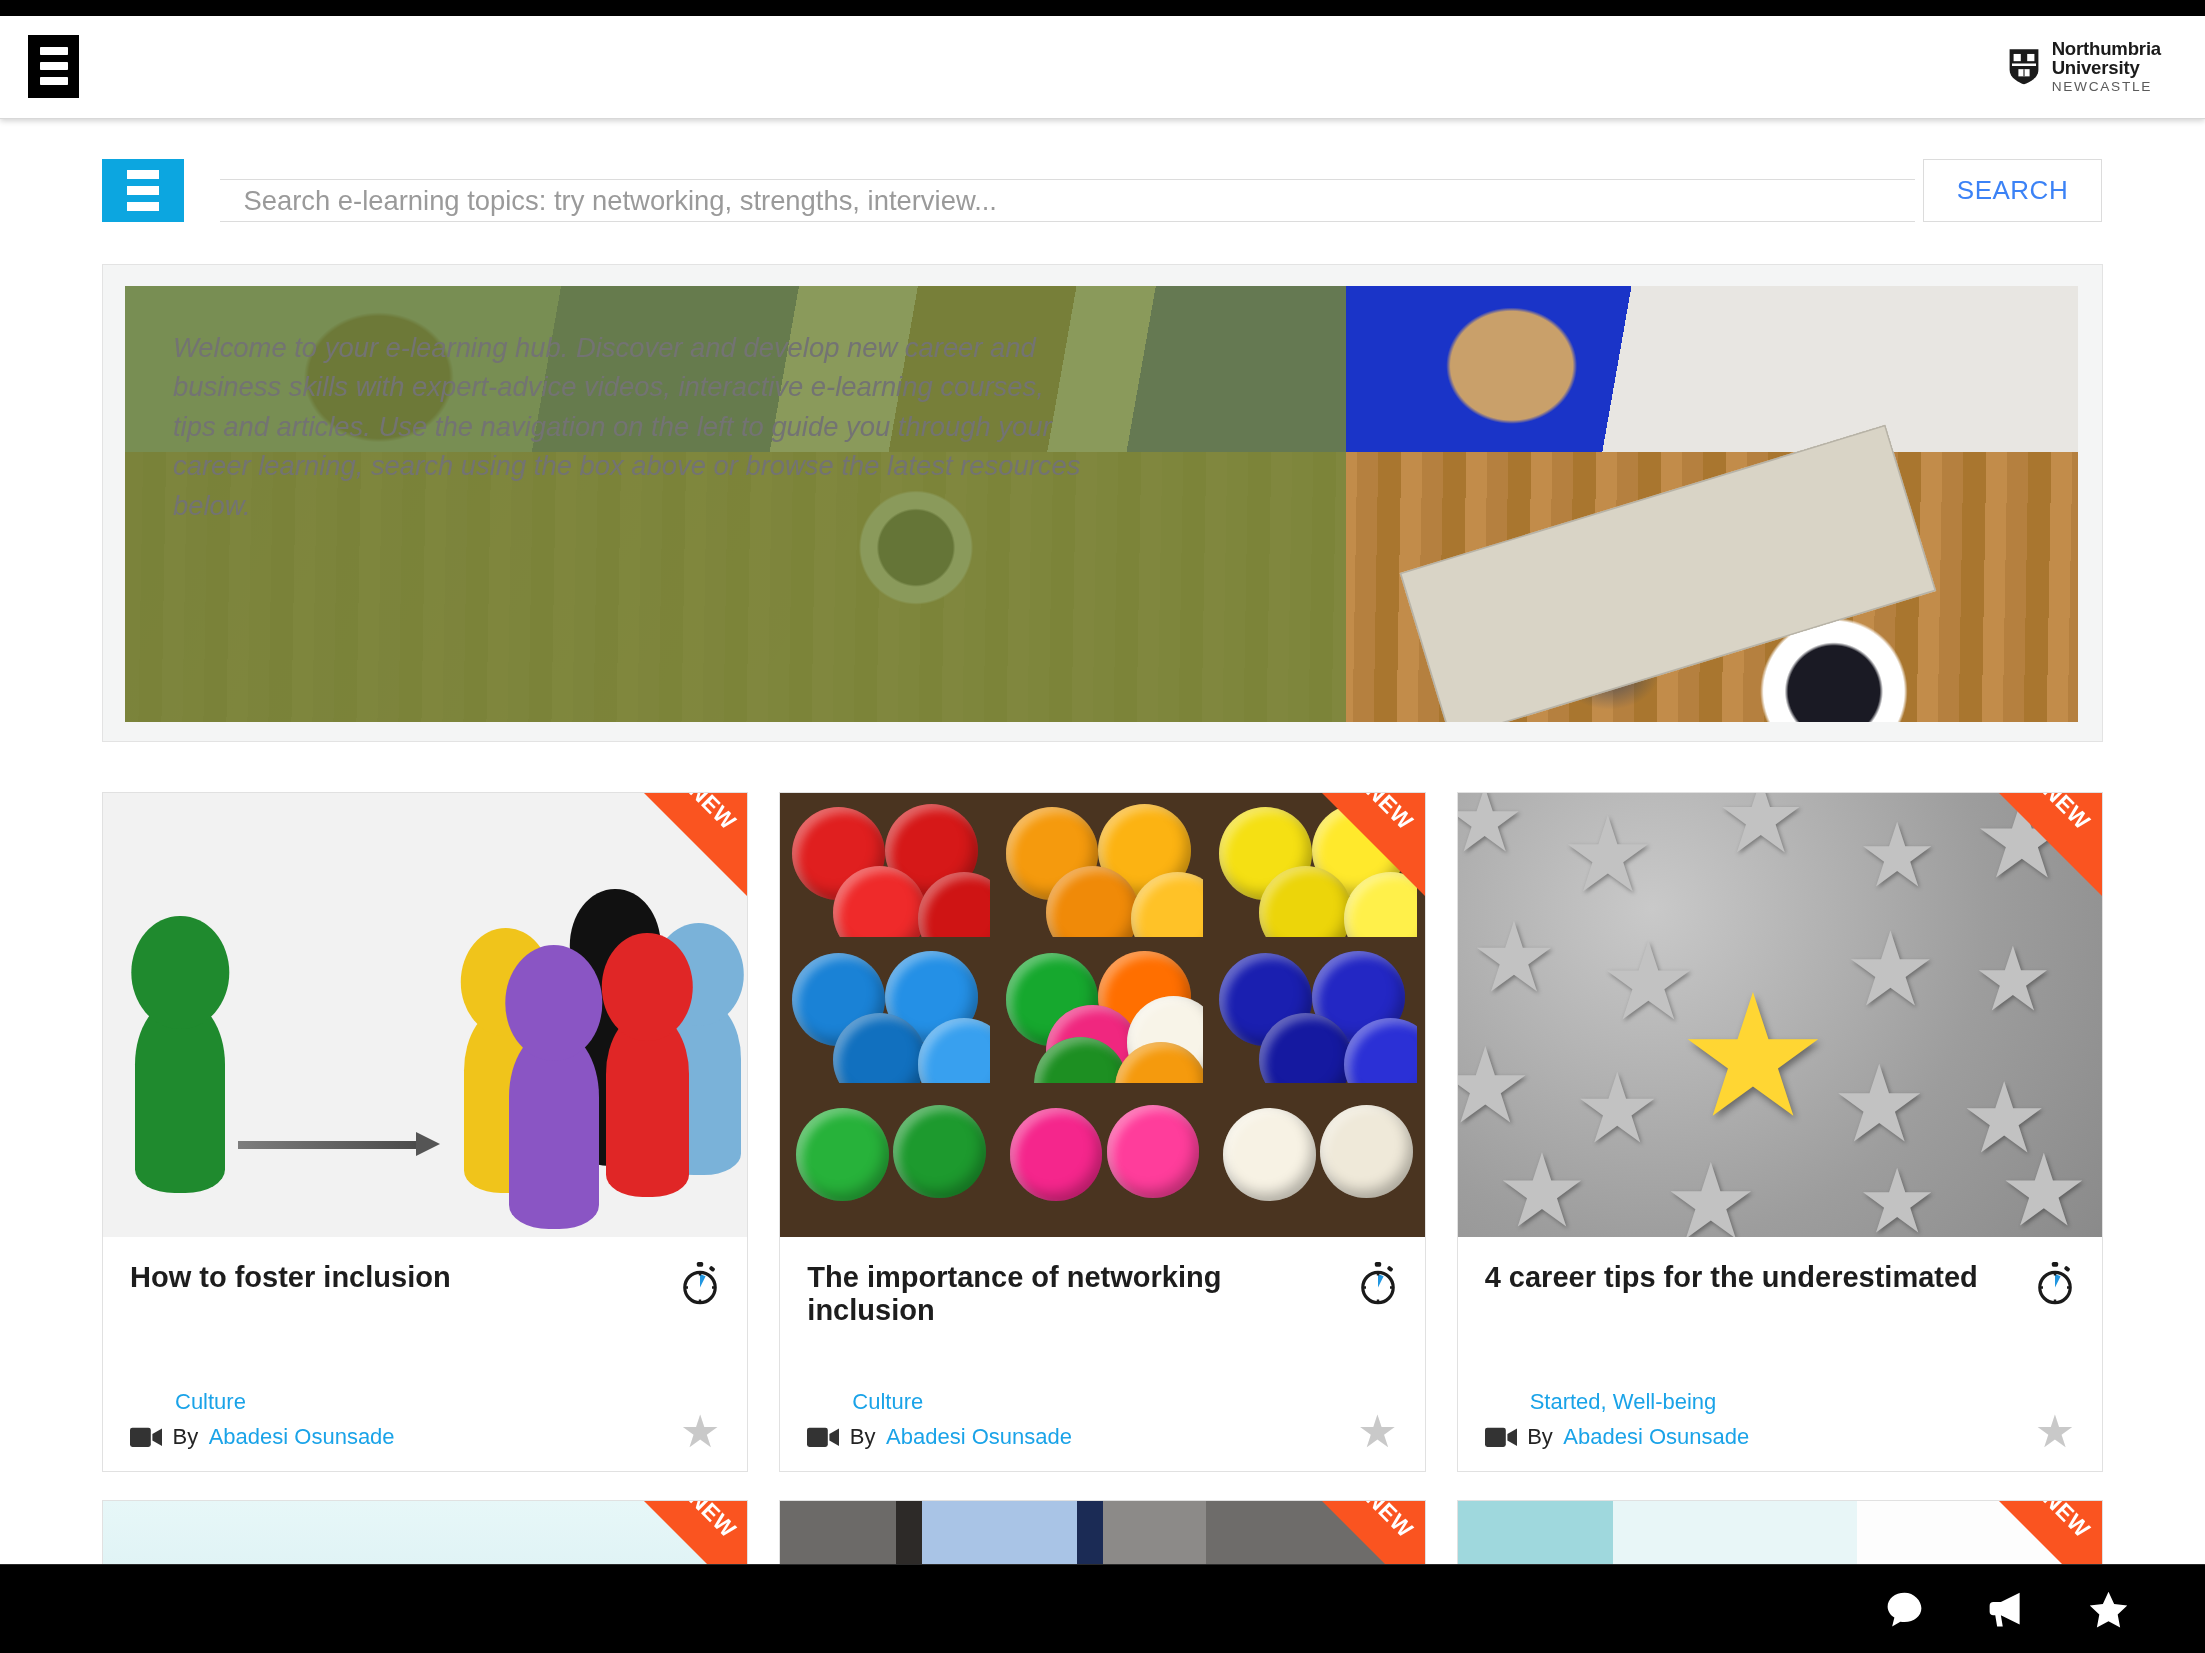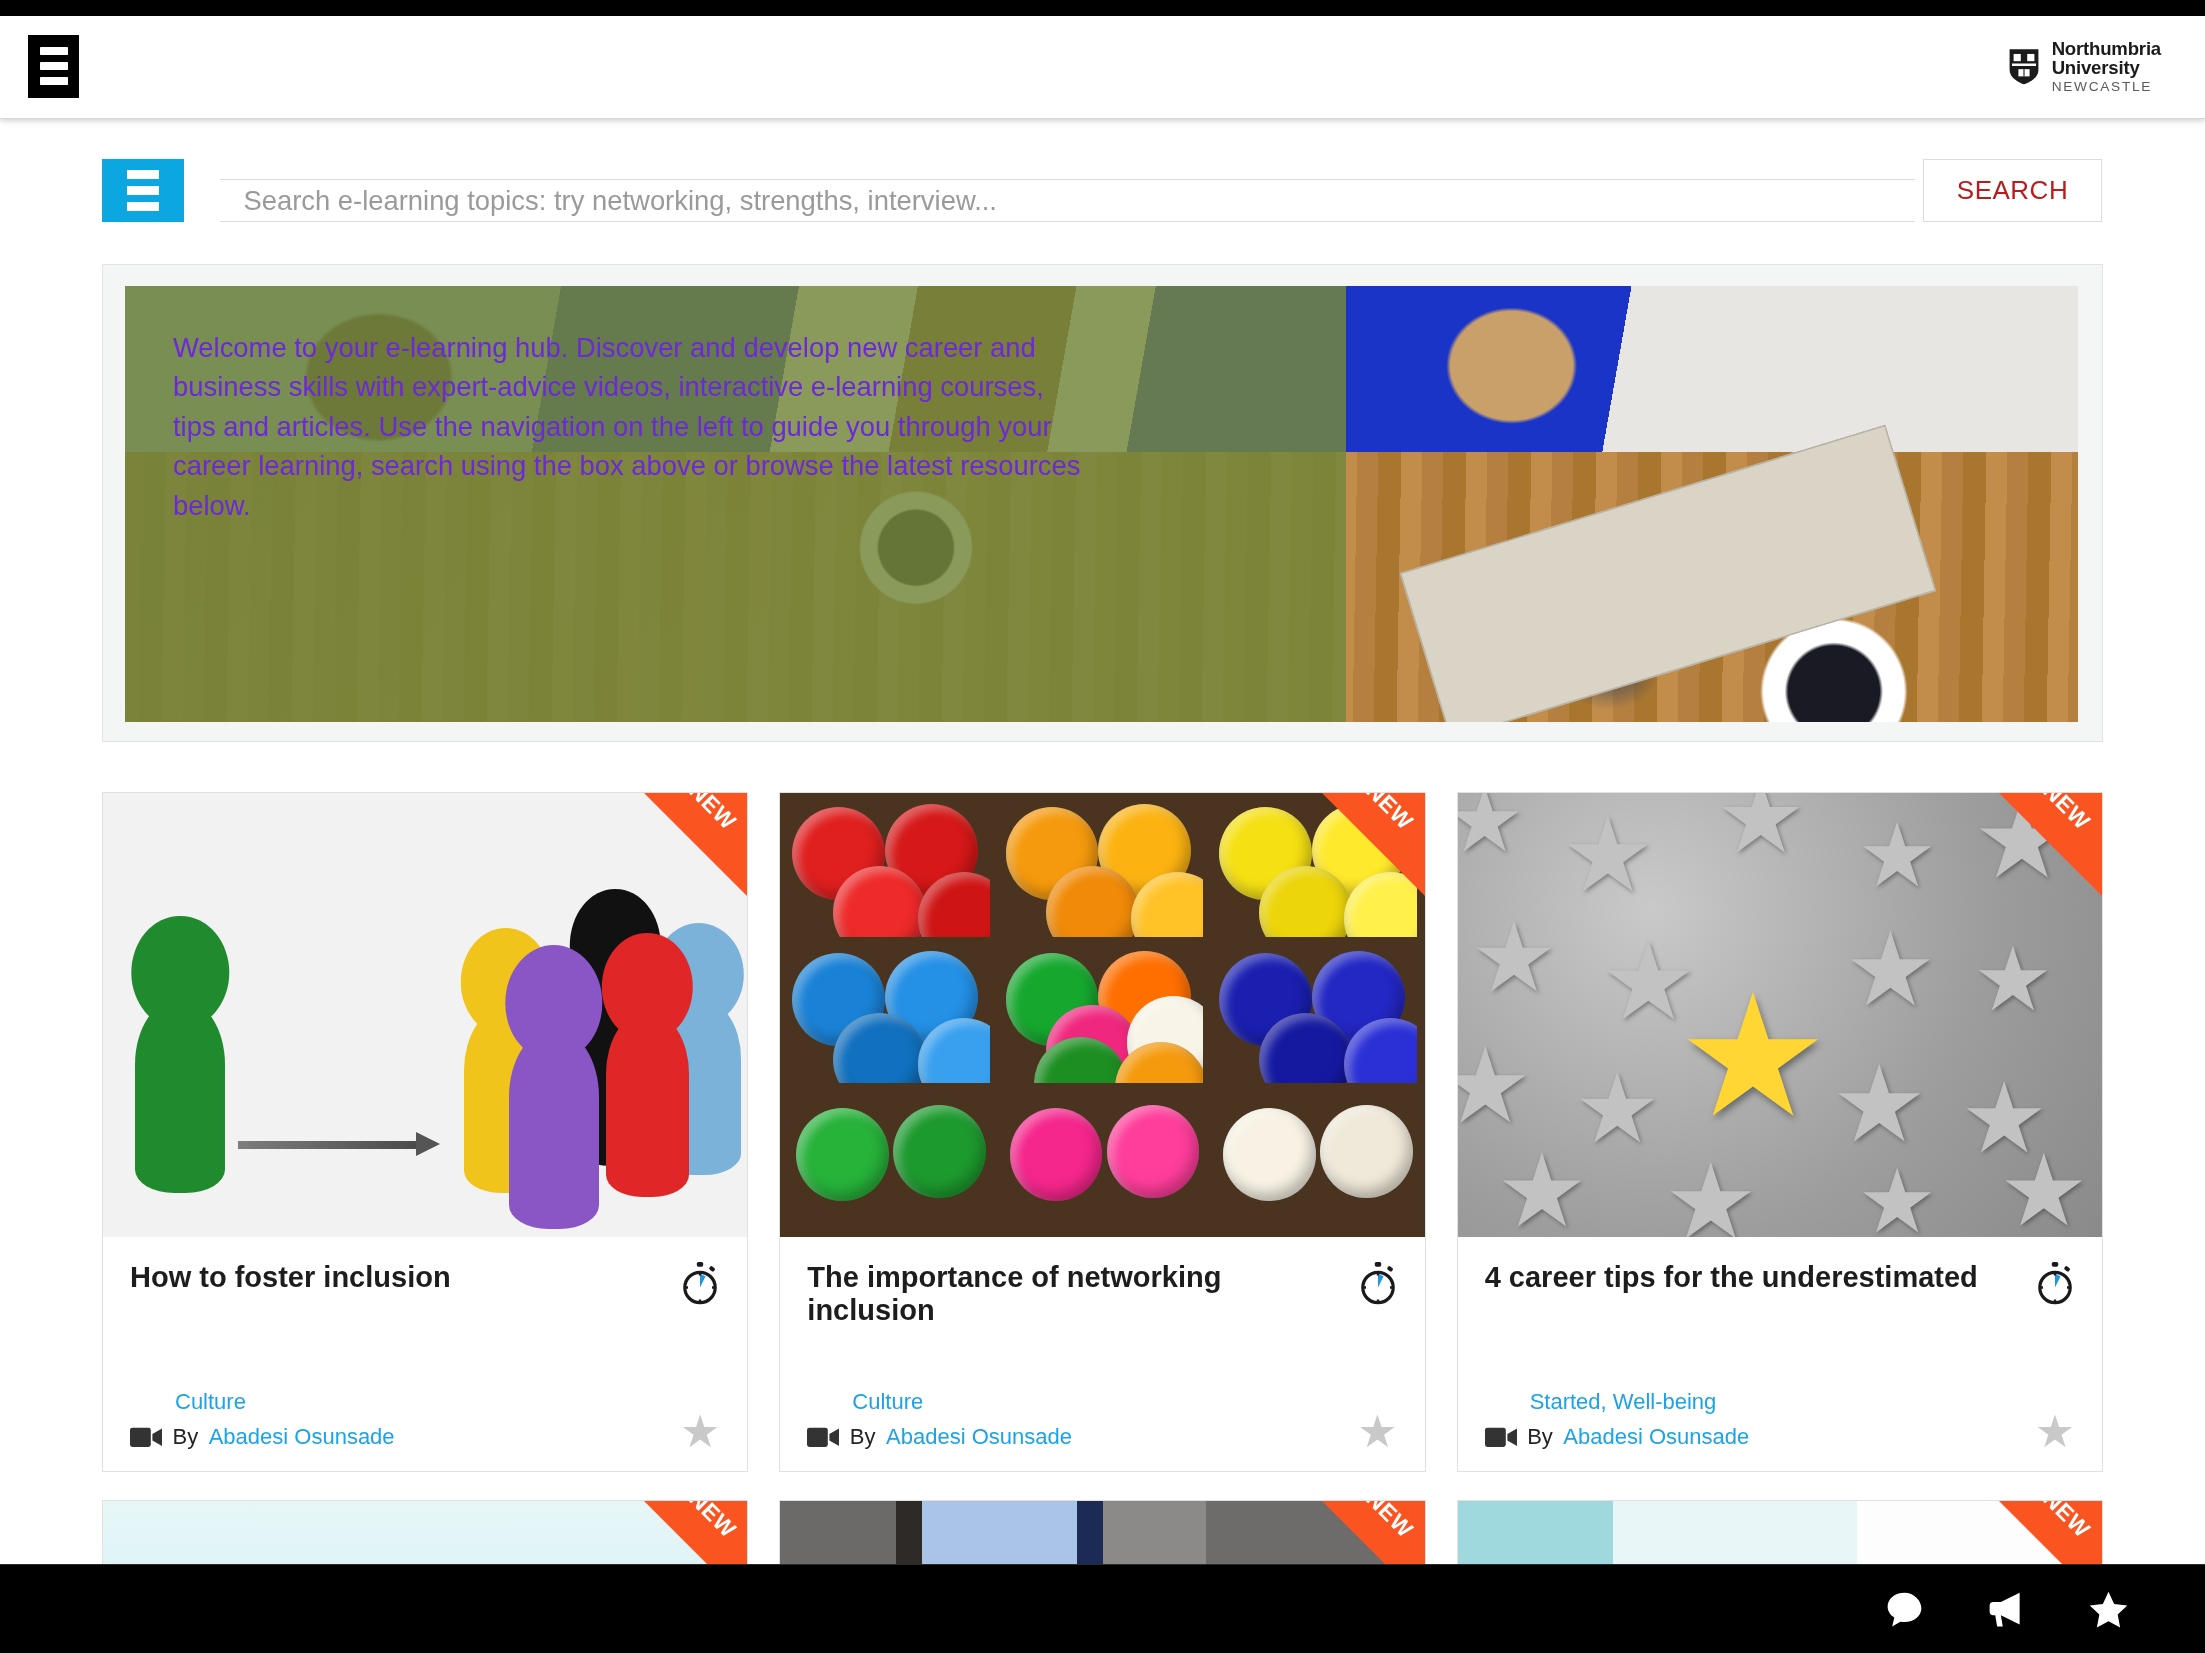--- a/index.html
+++ b/index.html
@@ -60,21 +60,21 @@
     background: #ffffff; font-family: "Liberation Sans", sans-serif;
     font-size: 27.4px; color: #222; padding: 0 23.4px; outline: none;
     margin-left: 36px;
     margin-top: 20px;
   }
   .search-input::placeholder { color: #9a9a9a; }
   .search-button {
     flex: none; width: 179px; margin-left: 8px;
     border: 0.8px solid #dcdcdc; background: #ffffff;
     font-family: "Liberation Sans", sans-serif;
-    font-size: 26px; color: #b91c1c; letter-spacing: 0.5px;
+    font-size: 26px; color: #3b82f6; letter-spacing: 0.5px;
     cursor: pointer;
   }
 
   
   .hero-frame {
     margin: 42px 102px 0 102px; background: #f4f5f5;
     border: 0.8px solid #e3e3e3; padding: 21px 24px 19.4px 22px;
   }
   .hero {
     position: relative; height: 436px; overflow: hidden;
@@ -113,21 +113,21 @@
   .hero-overlay {
     position: relative; z-index: 2; width: 62.5%;
     background: rgba(115,135,60,.84);
     padding: 42px 57px 32px 48px;
   }
   .hero-title {
     font-size: 56px; font-weight: normal; color: #ffffff;
     line-height: 1.02; letter-spacing: -0.3px; margin-bottom: 21px;
   }
   .hero-body {
-    font-size: 27.4px; color: #6d28d9; line-height: 1.44; max-width: 920px;
+    font-size: 27.4px; color: #737373; line-height: 1.44; max-width: 920px; font-style: italic;
   }
 
   
   .grid {
     display: grid; grid-template-columns: repeat(3, 1fr);
     gap: 31px; margin: 50px 102px 0 102px;
   }
   .card {
     position: relative; background: #ffffff;
     border: 0.8px solid #e1e1e1; overflow: hidden;

